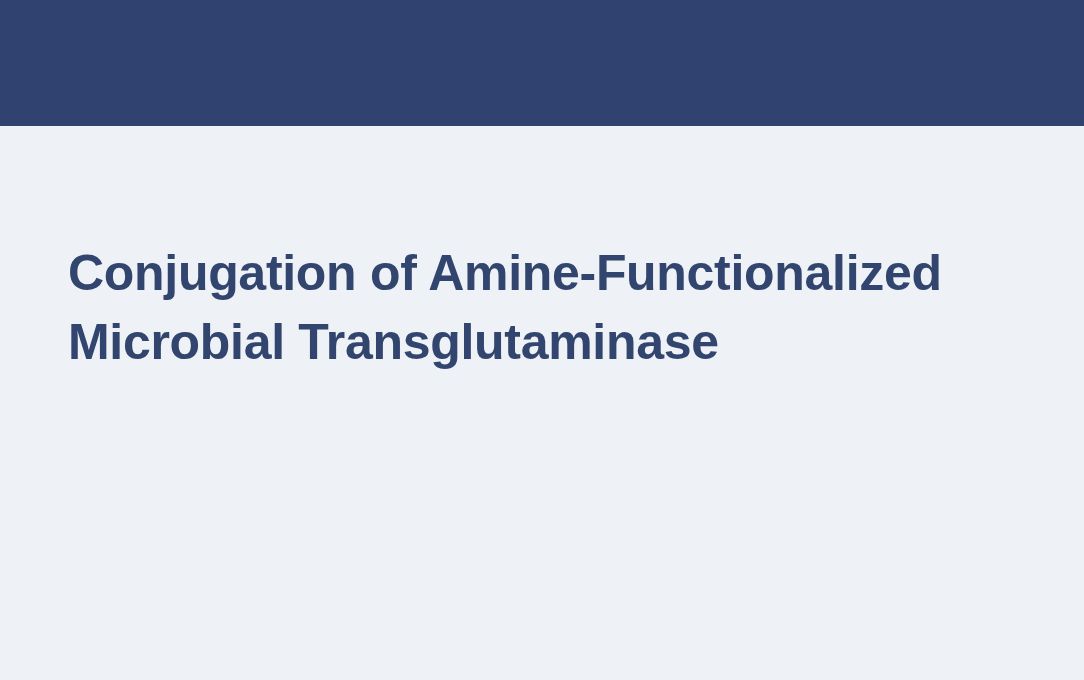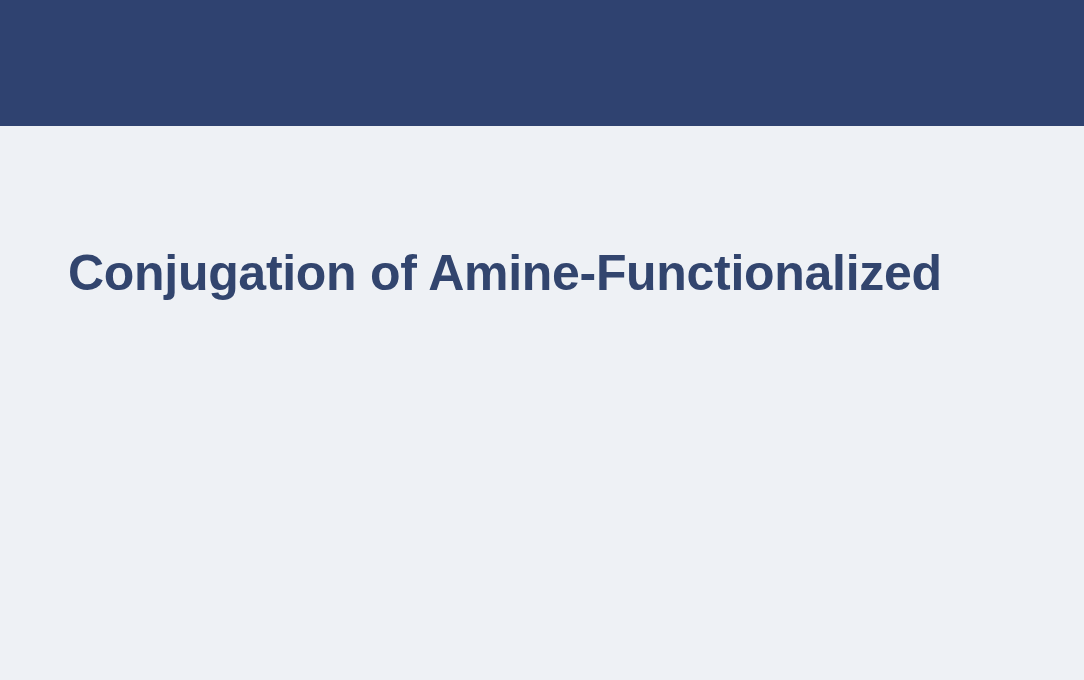--- a/index.html
+++ b/index.html
@@ -70,17 +70,18 @@
 <body>
 
 <div class="page">
 
   <div class="header-bar"></div>
 
   <div class="body-area">
 
     <div class="title-block">
       <span class="title-line">Conjugation of Amine-Functionalized</span>
+      <span class="title-line">Microbial Transglutaminase</span>
     </div>
 
   </div>
 
 </div>
 
 </body></html>

